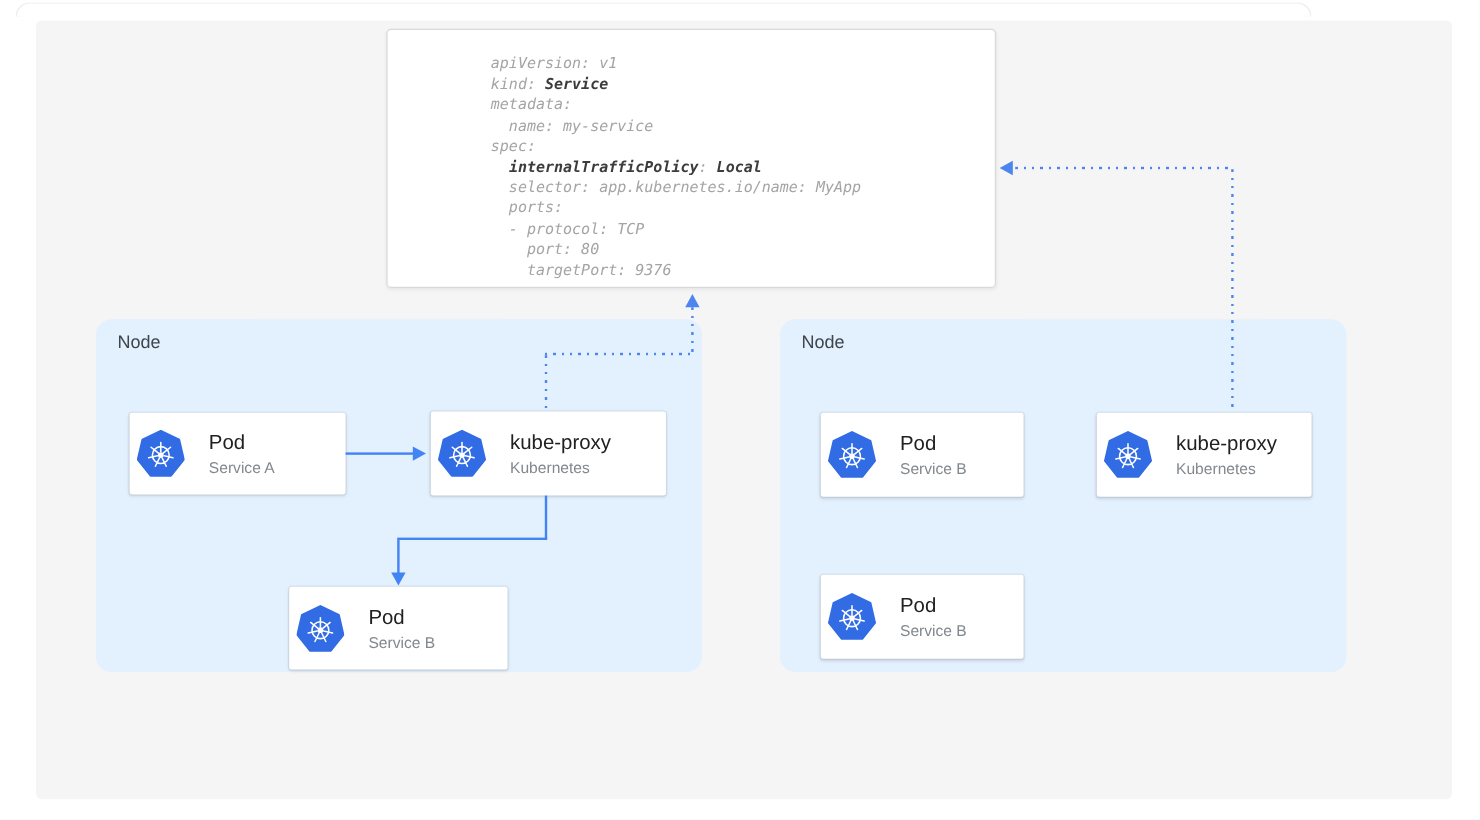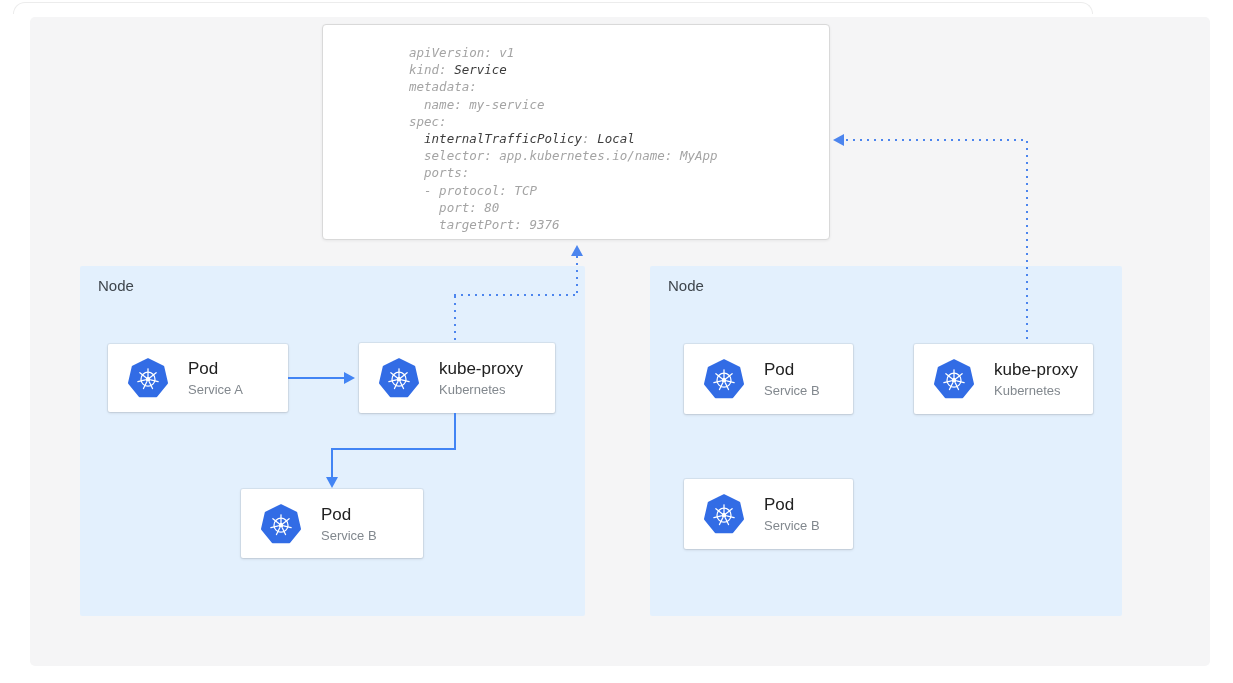--- a/index.html
+++ b/index.html
@@ -21,28 +21,28 @@
 
   .panel{position:absolute;left:30px;top:17px;width:1180px;height:649px;
     background:var(--panel-bg);border-radius:5px;}
 
   .yaml-card{position:absolute;left:322px;top:24px;width:508px;height:216px;
     background:var(--card-bg);border:1px solid #d9d9d9;border-radius:4px;
     box-shadow:0 1px 3px rgba(0,0,0,.06);overflow:hidden;}
   .code{padding:19px 0 0 86px;font-family:"DejaVu Sans Mono", monospace;
     font-style:italic;font-size:12.5px;line-height:17.2px;color:var(--code-reg);
     white-space:pre;}
-  .code b{color:var(--code-bold);font-weight:normal;}
-
-  .node{position:absolute;background:var(--node-bg);border-radius:2px;width:505px;height:350px;}
+  .code b{color:var(--code-bold);font-weight:bold;}
+
+  .node{position:absolute;background:var(--node-bg);border-radius:13px;width:505px;height:294px;}
   .node-1{left:80px;top:266px;}
   .node-2{left:650px;top:266px;width:472px;}
   .node-label{position:absolute;left:18px;top:11px;font-size:15px;color:#3e454c;}
 
-  .card{position:absolute;display:flex;align-items:center;padding-left:20px;gap:20px;
+  .card{position:absolute;display:flex;align-items:center;padding-left:6px;gap:20px;
     background:var(--card-bg);border-radius:2px;
     box-shadow:0 0 0 1px rgba(0,0,0,.05), 0 1px 3px rgba(0,0,0,.13);}
   .card .txt .title{font-size:17px;color:#212121;margin-bottom:3px;}
   .card .txt .subtitle{font-size:13px;color:#82888e;}
   .k8s-icon{width:40px;height:40px;display:inline-block;flex:0 0 40px;}
   .k8s-icon svg{width:100%;height:100%;display:block;}
 
   .card-pod-a{left:28px;top:78px;width:180px;height:68px;}
   .card-kproxy1{left:279px;top:77px;width:196px;height:70px;}
   .card-pod-b1{left:161px;top:223px;width:182px;height:69px;}

